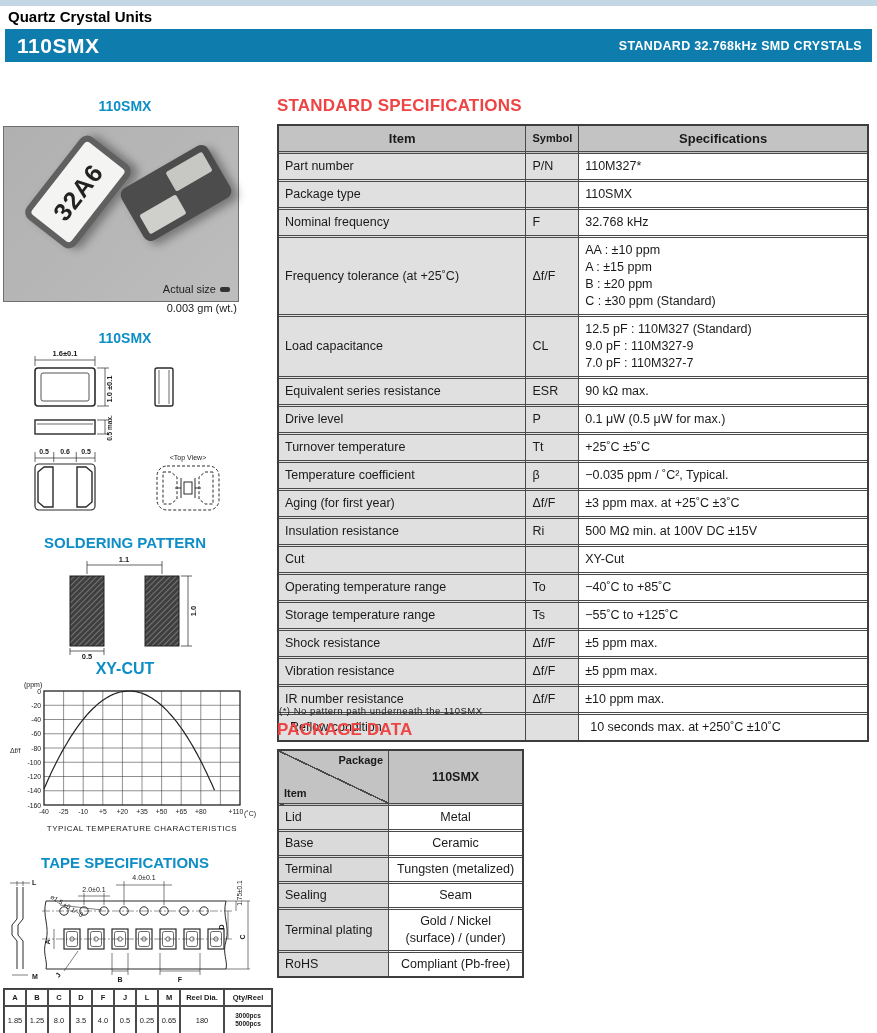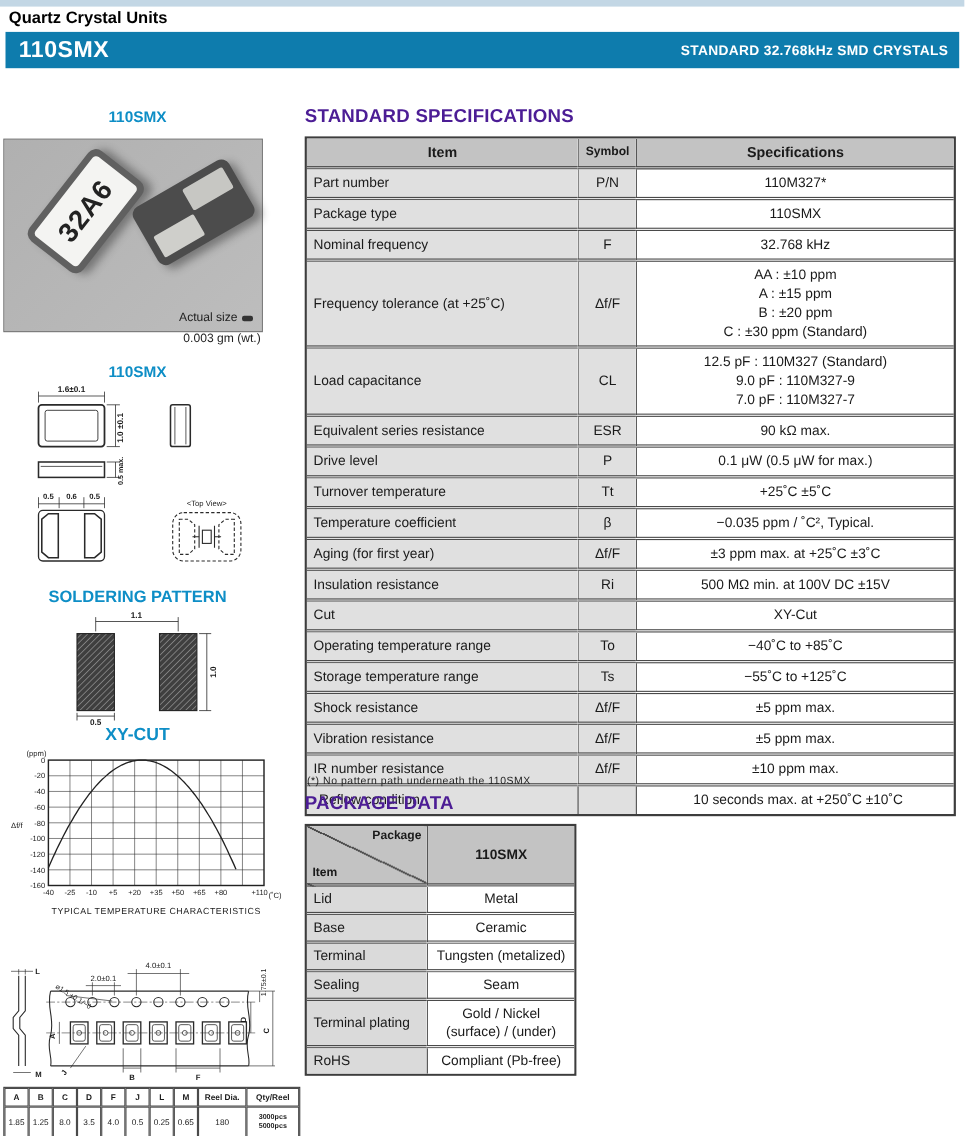--- a/index.html
+++ b/index.html
@@ -31,35 +31,35 @@
   .weight{left:0;top:302px;width:237px;text-align:right;font-size:11px;color:#222;}
   
   svg text{font-family:"Liberation Sans","DejaVu Sans",sans-serif;fill:#1a1a1a;}
   
   table{border-collapse:separate;border-spacing:0;}
   .spec-tbl{position:absolute;left:277px;top:124px;width:592px;border:2px solid #3d3d3d;font-size:12.5px;}
   .spec-tbl td{border-bottom:3px double #4a4a4a;padding:4px 6px;line-height:17px;vertical-align:middle;}
   .spec-tbl tr:last-child td{border-bottom:none;padding-left:11px;}
   .spec-tbl td.c2,.spec-tbl td.c3{border-left:1px solid #4a4a4a;}
   .spec-tbl td.c1,.spec-tbl td.c2{background:#e0e0e0;}
-  .spec-tbl td.c2,.spec-tbl td.c3{text-align:center;}
+  .spec-tbl td.c2,.spec-tbl td.c3{}
   .spec-tbl tr.hd td{background:#c3c3c3;font-weight:bold;text-align:center;font-size:13px;}
   .spec-tbl tr.hd td.c2{font-size:11px;}
   .pkg-tbl{position:absolute;left:277px;top:749px;width:247px;border:2px solid #3d3d3d;font-size:12.5px;}
   .pkg-tbl td{border-bottom:3px double #4a4a4a;padding:3px 6px;line-height:17px;vertical-align:middle;}
   .pkg-tbl tr:last-child td{border-bottom:none;}
   .pkg-tbl td.v{border-left:1px solid #4a4a4a;text-align:center;background:#fff;}
   .pkg-tbl td.i{background:#dadada;}
   .pkg-corner{position:relative;height:28px;background:#c3c3c3;padding:12px !important;
     background-image:linear-gradient(to top right,transparent calc(50% - .8px),#4a4a4a calc(50% - .8px),#4a4a4a calc(50% + .8px),transparent calc(50% + .8px));}
   .pkg-corner .ct{position:absolute;top:1px;right:5px;font-size:11px;font-weight:bold;}
   .pkg-corner .cb{position:absolute;bottom:1px;left:5px;font-size:11px;font-weight:bold;}
   .pkg-tbl td.vh{background:#c3c3c3;font-weight:bold;text-align:center;border-left:1px solid #4a4a4a;}
   .footnote{position:absolute;left:279px;top:705px;font-size:9.5px;letter-spacing:.5px;color:#222;}
-  .sec-h{position:absolute;color:#4c1d95;font-weight:bold;font-size:17px;letter-spacing:.2px;}
+  .sec-h{position:absolute;color:#ef4444;font-weight:bold;font-size:17px;letter-spacing:.2px;}
   .tape-tbl{position:absolute;left:3px;top:988px;border:1.5px solid #3d3d3d;font-size:7.5px;text-align:center;}
   .tape-tbl td{border:1px solid #4a4a4a;padding:1px 0;}
   .tape-tbl tr.hd td{font-weight:bold;height:13px;}
   .tape-tbl tr.vl td{height:24px;margin-left:28px;}
   .tape-tbl .qty{font-size:6.5px;font-weight:bold;line-height:8px;}
 </style>
 </head>
 <body>
 
 <div class="page">
@@ -218,20 +218,21 @@
       <text x="114.4" y="137">+20</text>
       <text x="134" y="137">+35</text>
       <text x="153.6" y="137">+50</text>
       <text x="173.2" y="137">+65</text>
       <text x="192.8" y="137">+80</text>
       <text x="228" y="137">+110</text>
     </g>
     <text x="134" y="154" font-size="8" text-anchor="middle" letter-spacing="0.5">TYPICAL TEMPERATURE CHARACTERISTICS</text>
   </svg>
 
+  <div class="h-blue" style="top:854px;font-size:15px;">TAPE SPECIFICATIONS</div>
 
   <svg class="abs" style="left:2px;top:871px;" width="254" height="114" viewBox="0 0 254 114">
     <g stroke="#2a2a2a" fill="none" stroke-width="1">
 
       <path d="M15 16 V48 L10 54 V64 L15 70 V98"></path>
       <path d="M21 16 V48 L16 54 V64 L21 70 V98"></path>
       <line x1="15" y1="10" x2="15" y2="15" stroke-width="0.6"></line>
       <line x1="21" y1="10" x2="21" y2="15" stroke-width="0.6"></line>
       <line x1="8" y1="12" x2="28" y2="12" stroke-width="0.6"></line>
       <line x1="10" y1="104" x2="26" y2="104" stroke-width="0.6"></line>

